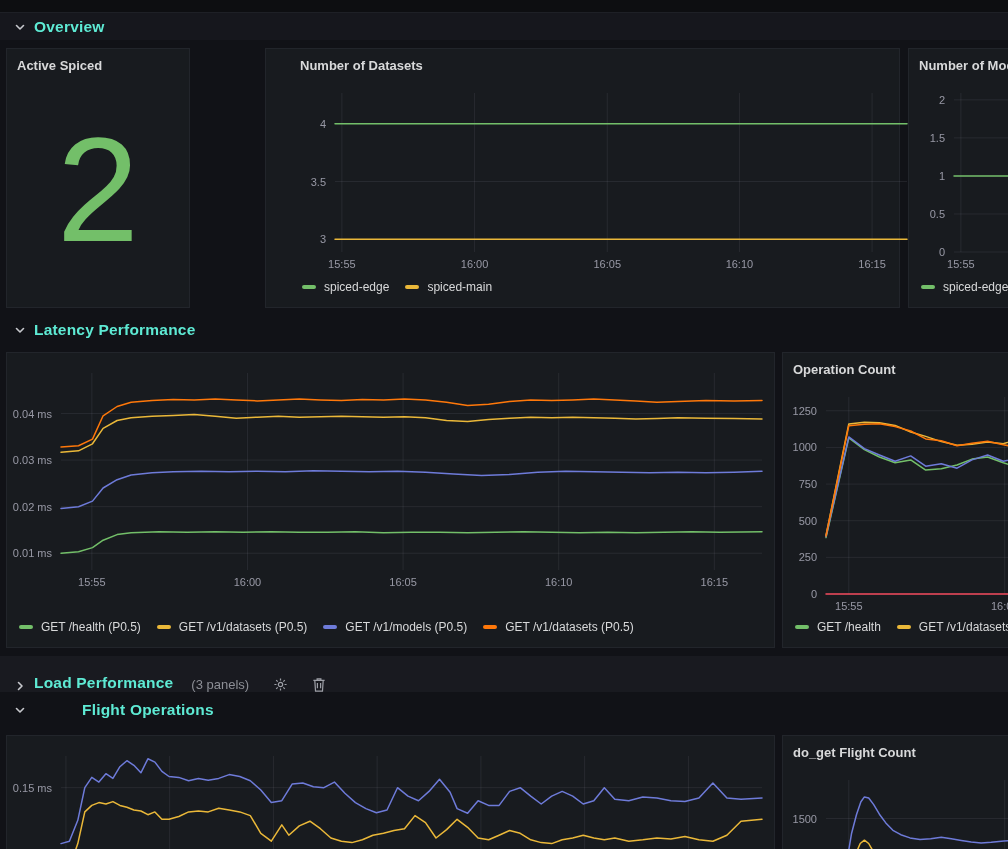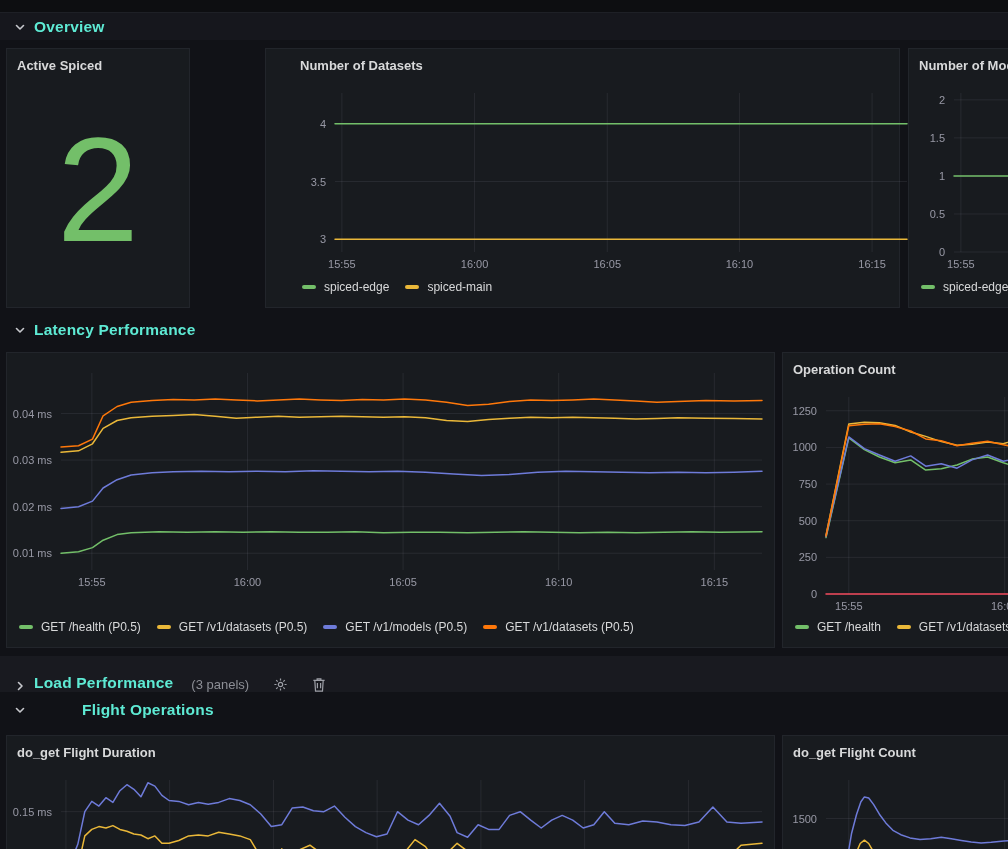--- a/index.html
+++ b/index.html
@@ -251,21 +251,20 @@
 </div>
 
 <div class="section-row row-flight">
   <svg width="12" height="12" viewBox="0 0 12 12">
       <path d="M2.5 4.5 L6 8 L9.5 4.5" stroke="#c7c8cd" stroke-width="1.6" fill="none" stroke-linecap="round" stroke-linejoin="round"></path>
     </svg>
   <span class="section-title">Flight Operations</span>
 </div>
 
 <div class="panel p-fdur">
-  <div class="panel-title">do_get Flight Duration</div>
   <div class="chart">
       <svg width="751" height="230">
         <line x1="50.907" y1="12" x2="50.907" y2="209" stroke="rgba(204,204,220,0.09)" stroke-width="1"></line>
         <line x1="154.655" y1="12" x2="154.655" y2="209" stroke="rgba(204,204,220,0.09)" stroke-width="1"></line>
         <line x1="258.403" y1="12" x2="258.403" y2="209" stroke="rgba(204,204,220,0.09)" stroke-width="1"></line>
         <line x1="362.151" y1="12" x2="362.151" y2="209" stroke="rgba(204,204,220,0.09)" stroke-width="1"></line>
         <line x1="465.899" y1="12" x2="465.899" y2="209" stroke="rgba(204,204,220,0.09)" stroke-width="1"></line>
         <line x1="569.647" y1="12" x2="569.647" y2="209" stroke="rgba(204,204,220,0.09)" stroke-width="1"></line>
         <line x1="673.395" y1="12" x2="673.395" y2="209" stroke="rgba(204,204,220,0.09)" stroke-width="1"></line>
         <line x1="46" y1="43.66903073286053" x2="747" y2="43.66903073286053" stroke="rgba(204,204,220,0.09)" stroke-width="1"></line>

